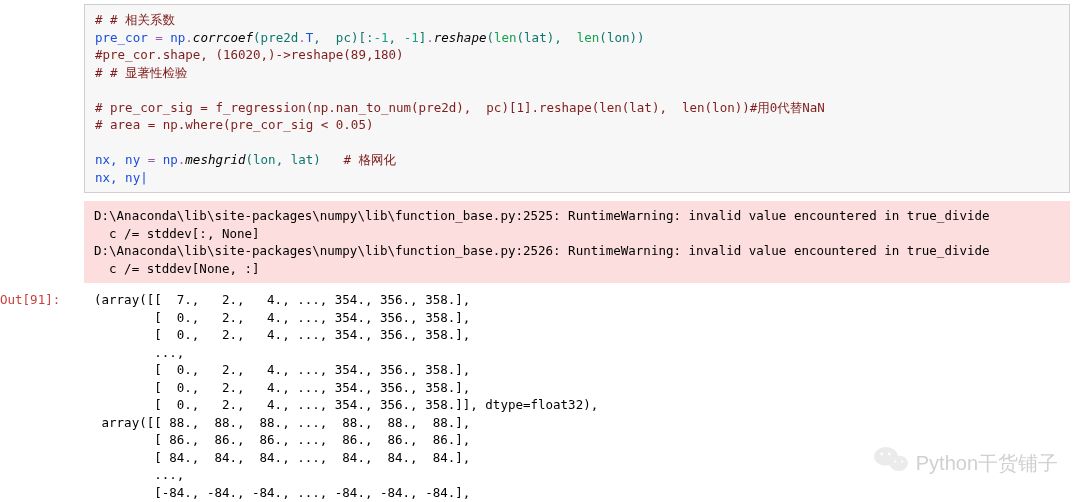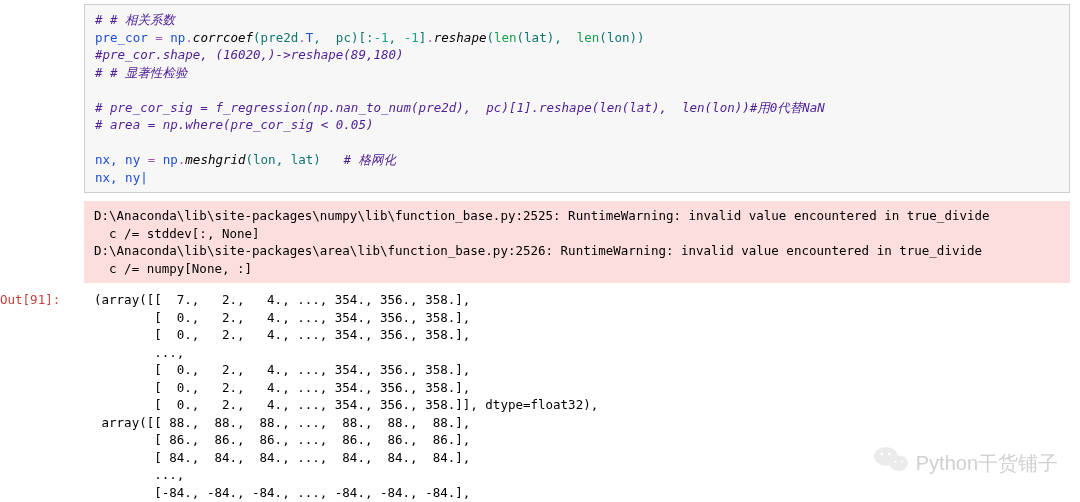--- a/index.html
+++ b/index.html
@@ -47,21 +47,21 @@
     background: #fff;
     padding: 4px 10px;
     white-space: pre;
     color: #000;
   }
   
   .c-var { color: #1d4ed8; }
   .c-op  { color: #9b59b6; }
   .c-func{ color: #000; font-style: italic; }
   .c-num { color: #16a085; }
-  .c-cmt { color: #4c1d95; font-style: italic; }
+  .c-cmt { color: #7f1d1d; }
   .c-kw  { color: #16a04f; }
   .c-punc{ color: #0f766e; }
   
   .wm {
     position: fixed;
     right: 22px;
     bottom: 22px;
     display: flex;
     align-items: center;
     gap: 8px;
@@ -90,22 +90,22 @@
 <span><span class="c-var">nx, ny </span><span class="c-op">=</span><span class="c-var"> np</span><span class="c-op">.</span><span class="c-func">meshgrid</span><span class="c-punc">(lon, lat)   </span><span class="c-cmt"># 格网化</span></span>
 <span class="c-var">nx, ny|</span></div>
   </div>
 </div>
 
 <div class="row">
   <div class="gutter"></div>
   <div class="cell">
     <div class="stderr-cell"><span>D:\Anaconda\lib\site-packages\numpy\lib\function_base.py:2525: RuntimeWarning: invalid value encountered in true_divide</span>
 <span>  c /= stddev[:, None]</span>
-<span>D:\Anaconda\lib\site-packages\area\lib\function_base.py:2526: RuntimeWarning: invalid value encountered in true_divide</span>
-<span>  c /= numpy[None, :]</span></div>
+<span>D:\Anaconda\lib\site-packages\numpy\lib\function_base.py:2526: RuntimeWarning: invalid value encountered in true_divide</span>
+<span>  c /= stddev[None, :]</span></div>
   </div>
 </div>
 
 <div class="row">
   <div class="gutter out-label">Out[91]:</div>
   <div class="cell">
     <div class="output-cell"><span>(array([[  7.,   2.,   4., ..., 354., 356., 358.],</span>
 <span>        [  0.,   2.,   4., ..., 354., 356., 358.],</span>
 <span>        [  0.,   2.,   4., ..., 354., 356., 358.],</span>
 <span>        ...,</span>

